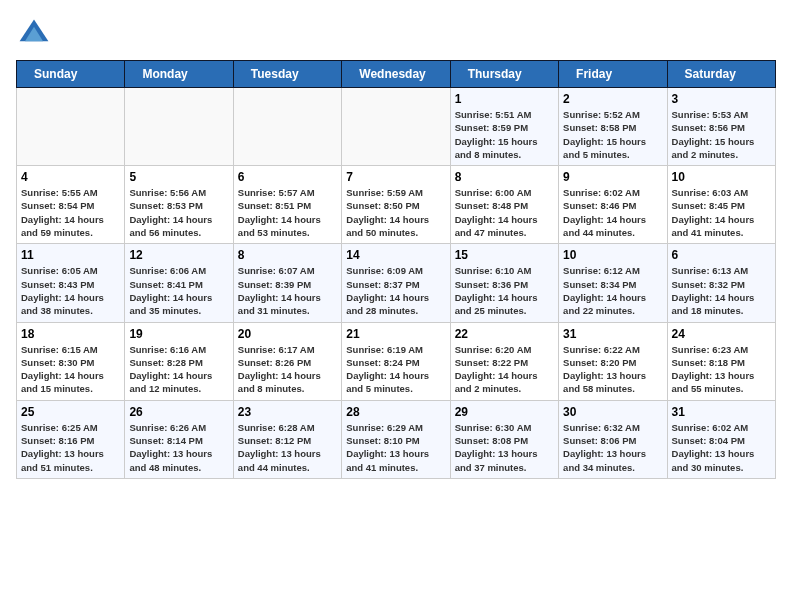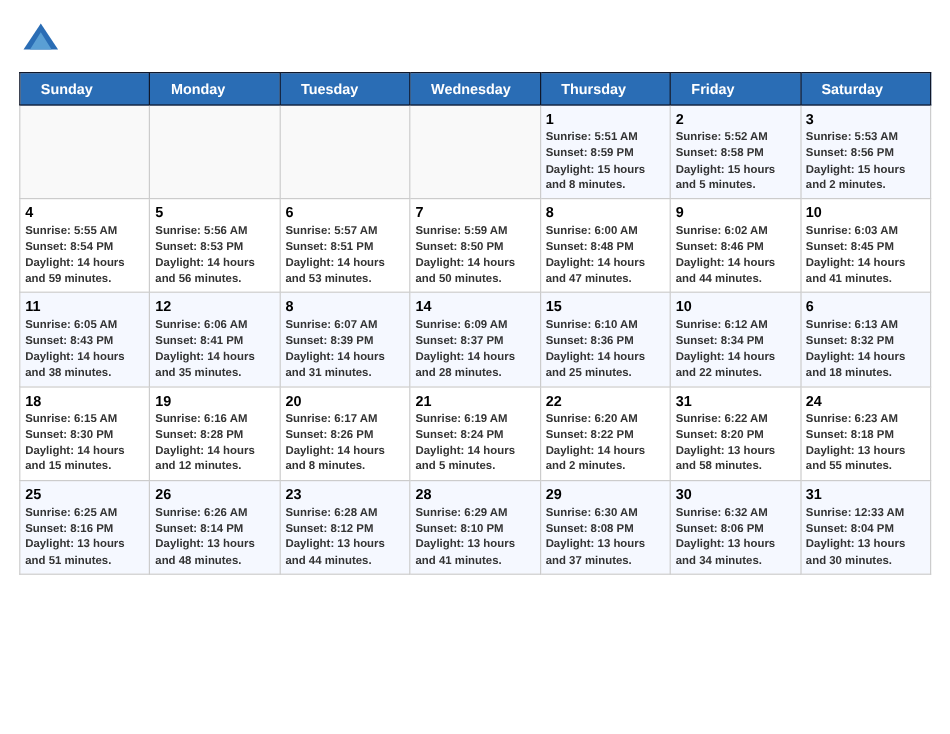--- a/index.html
+++ b/index.html
@@ -348,20 +348,20 @@
         </td>
         <td>
           <span class="day-num">30</span>
           <div class="day-info">Sunrise: 6:32 AM
 Sunset: 8:06 PM
 Daylight: 13 hours
 and 34 minutes.</div>
         </td>
         <td>
           <span class="day-num">31</span>
-          <div class="day-info">Sunrise: 12:33 AM
+          <div class="day-info">Sunrise: 6:02 AM
 Sunset: 8:04 PM
 Daylight: 13 hours
 and 30 minutes.</div>
         </td>
       </tr>
     </tbody>
 </table>
 
 </body></html>

